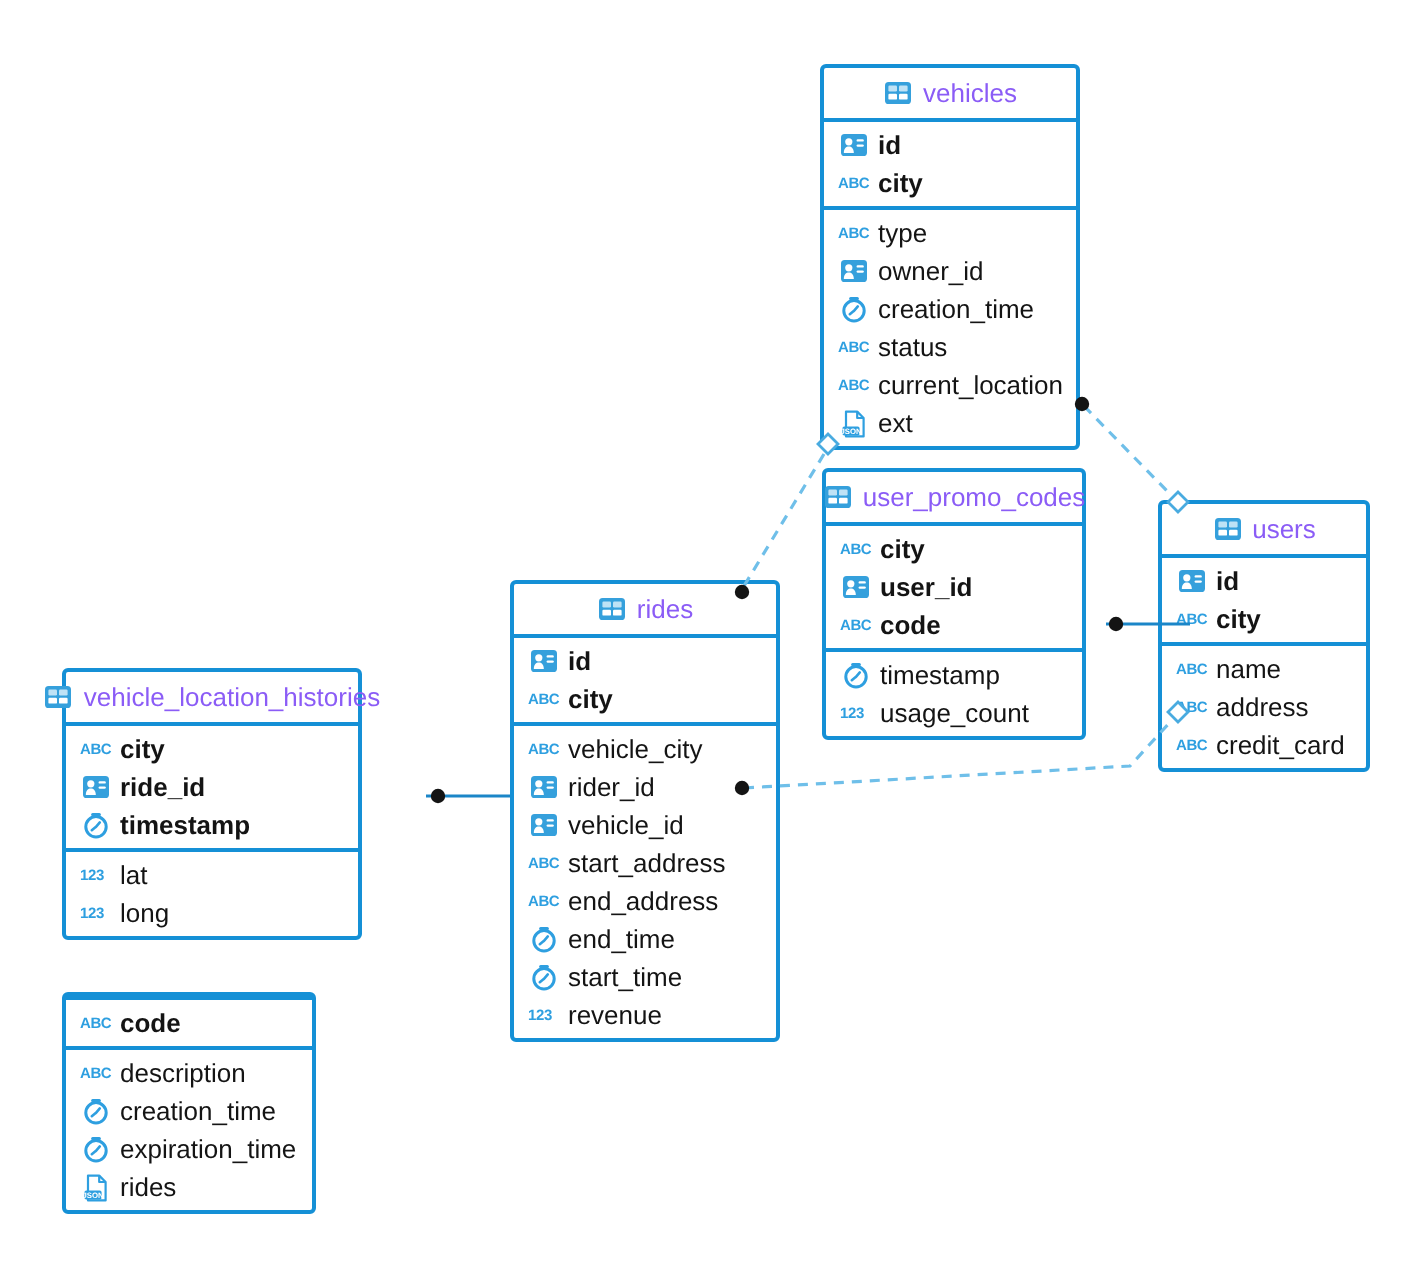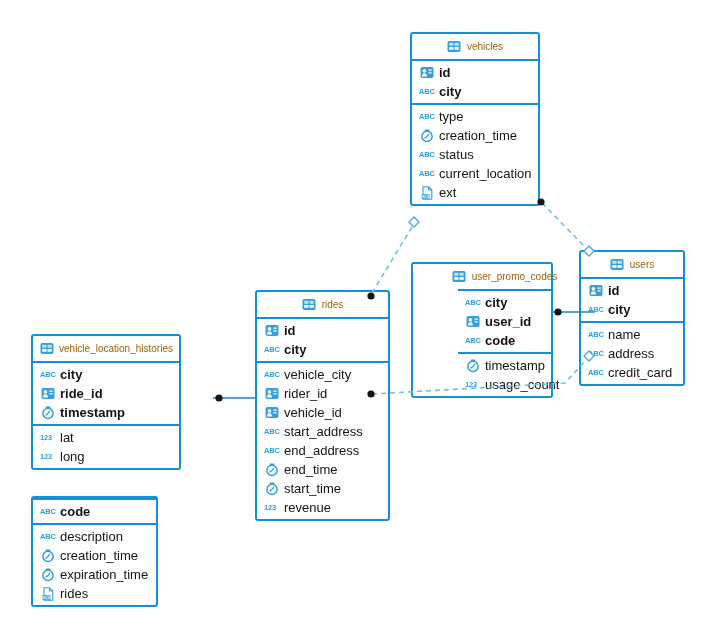--- a/index.html
+++ b/index.html
@@ -8,21 +8,21 @@
     font-family:"Liberation Sans",sans-serif;overflow:hidden;
     -webkit-font-smoothing:antialiased;
   }
   .canvas{position:absolute;inset:0;}
   .tbl{
     position:absolute;background:#fff;border:2px solid #1590d6;border-radius:3px;
     box-sizing:border-box;z-index:2;
   }
   .tbl-header{
     height:25px;display:flex;align-items:center;justify-content:center;gap:5px;
-    font-size:10px;color:#a16207;font-weight:400;white-space:nowrap;
+    font-size:13px;color:#8b5cf6;font-weight:400;white-space:nowrap;
   }
   .sec{border-top:2px solid #1590d6;padding:2px 0;}
   .row{
     height:19px;display:flex;align-items:center;gap:5px;padding:0 6px 0 7px;
     font-size:13px;color:#141414;white-space:nowrap;
   }
   .sec.pk .row{font-weight:700;}
   .ic{width:15px;min-width:15px;height:14px;display:flex;align-items:center;justify-content:center;}
   .ic svg{width:14px;height:13px;display:block;}
   .ic.ic-clock svg,.ic.ic-json svg{width:14px;height:14px;}
@@ -94,20 +94,28 @@
         <span class="ic ic-txt">ABC</span>
         <span>city</span>
       </div>
     </div>
     <div class="sec">
       <div class="row">
         <span class="ic ic-txt">ABC</span>
         <span>type</span>
       </div>
       <div class="row">
+        <span class="ic">
+            <svg>
+              <use href="#i-idcard"></use>
+            </svg>
+          </span>
+        <span>owner_id</span>
+      </div>
+      <div class="row">
         <span class="ic ic-clock">
             <svg>
               <use href="#i-clock"></use>
             </svg>
           </span>
         <span>creation_time</span>
       </div>
       <div class="row">
         <span class="ic ic-txt">ABC</span>
         <span>status</span>
@@ -120,21 +128,21 @@
         <span class="ic ic-json">
             <svg>
               <use href="#i-json"></use>
             </svg>
           </span>
         <span>ext</span>
       </div>
     </div>
   </div>
 
-  <div class="tbl" style="left:411px;top:262px;width:142px;padding-left:45px;">
+  <div class="tbl" style="left:411px;top:234px;width:132px;">
     <div class="tbl-header">
       <span class="ic">
           <svg>
             <use href="#i-table"></use>
           </svg>
         </span>
       <span>user_promo_codes</span>
     </div>
     <div class="sec pk">
       <div class="row">

